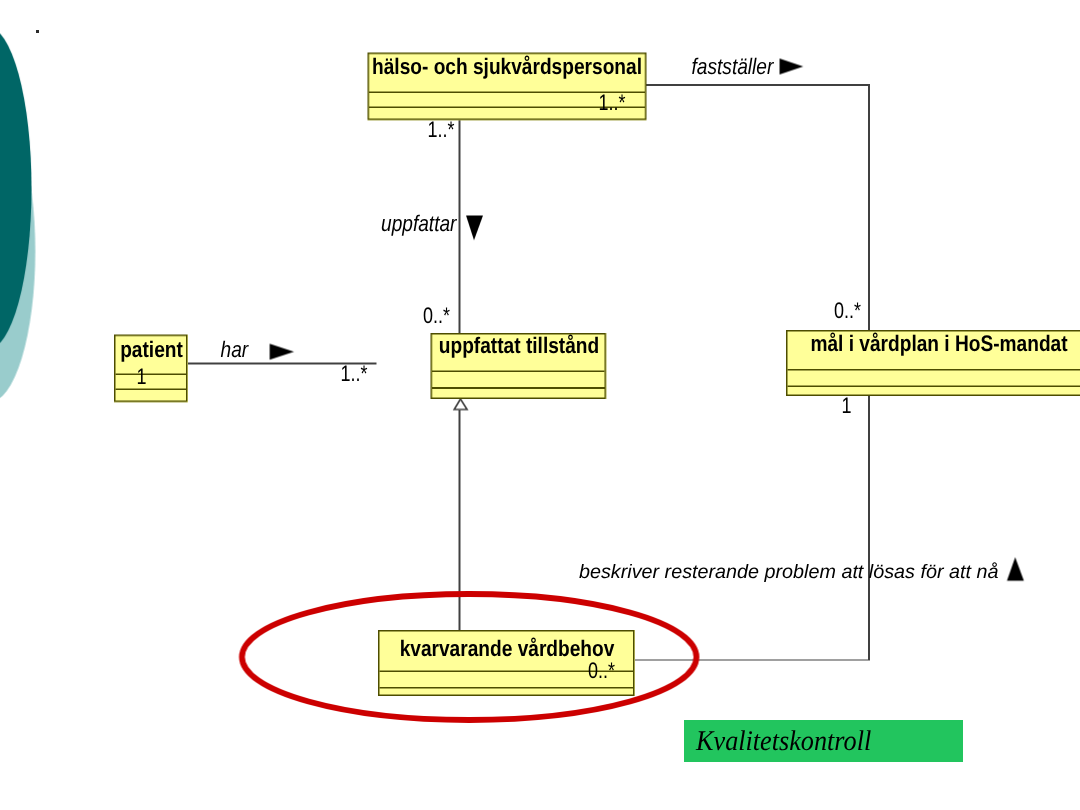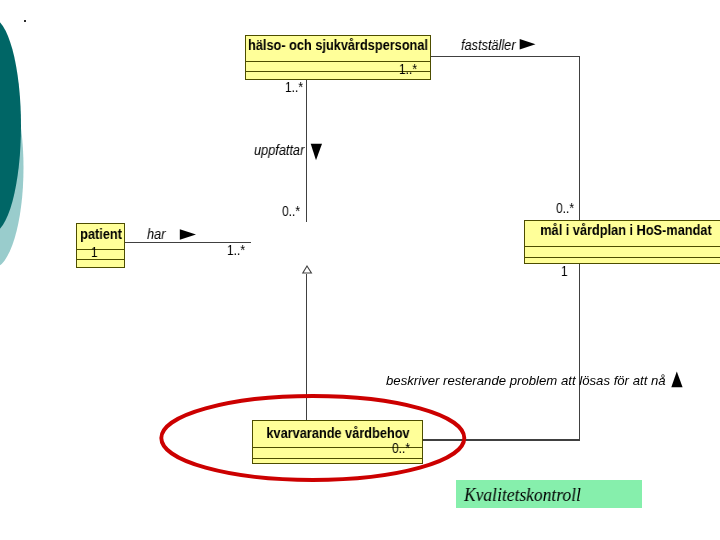--- a/index.html
+++ b/index.html
@@ -21,21 +21,21 @@
   
   .alabel{position:absolute;white-space:nowrap;font-style:italic;
           color:#000;line-height:1;font-size:15px;
           transform:scaleX(0.85);transform-origin:left top;}
 
   
   .mult{position:absolute;white-space:nowrap;color:#000;line-height:1;
         font-size:15px;transform:scaleX(0.8);transform-origin:left top;}
 
   
-  .greenbox{position:absolute;box-sizing:border-box;background:#86efac;}
+  .greenbox{position:absolute;box-sizing:border-box;background:#22c55e;}
   .greenbox span{position:absolute;left:8px;top:5px;
           font-family:"Liberation Serif",serif;font-style:italic;
           font-size:19px;color:#000;white-space:nowrap;line-height:1;
           transform:scaleX(0.92);transform-origin:left top;}
 
   svg{position:absolute;left:0;top:0;overflow:visible;}
 </style>
 </head>
 <body>
 
@@ -69,20 +69,25 @@
     <div class="seg" style="top:25px;"></div>
     <div class="seg" style="top:35px;"></div>
   </div>
 
   <div class="uclass" style="left:40px;top:223px;width:49px;height:45px;">
     <div class="cname" style="top:2px;">patient</div>
     <div class="seg" style="top:25px;"></div>
     <div class="seg" style="top:35px;"></div>
   </div>
 
+  <div class="uclass" style="left:251px;top:222px;width:117px;height:44px;">
+    <div class="cname" style="top:0px;">uppfattat tillstånd</div>
+    <div class="seg" style="top:24px;"></div>
+    <div class="seg" style="top:35px;"></div>
+  </div>
 
   <div class="uclass" style="left:488px;top:220px;width:204px;height:44px;">
     <div class="cname" style="top:1px;">mål i vårdplan i HoS-mandat</div>
     <div class="seg" style="top:25px;"></div>
     <div class="seg" style="top:36px;"></div>
   </div>
 
   <div class="uclass" style="left:216px;top:420px;width:171px;height:44px;">
     <div class="cname" style="top:4px;">kvarvarande vårdbehov</div>
     <div class="seg" style="top:26px;"></div>

